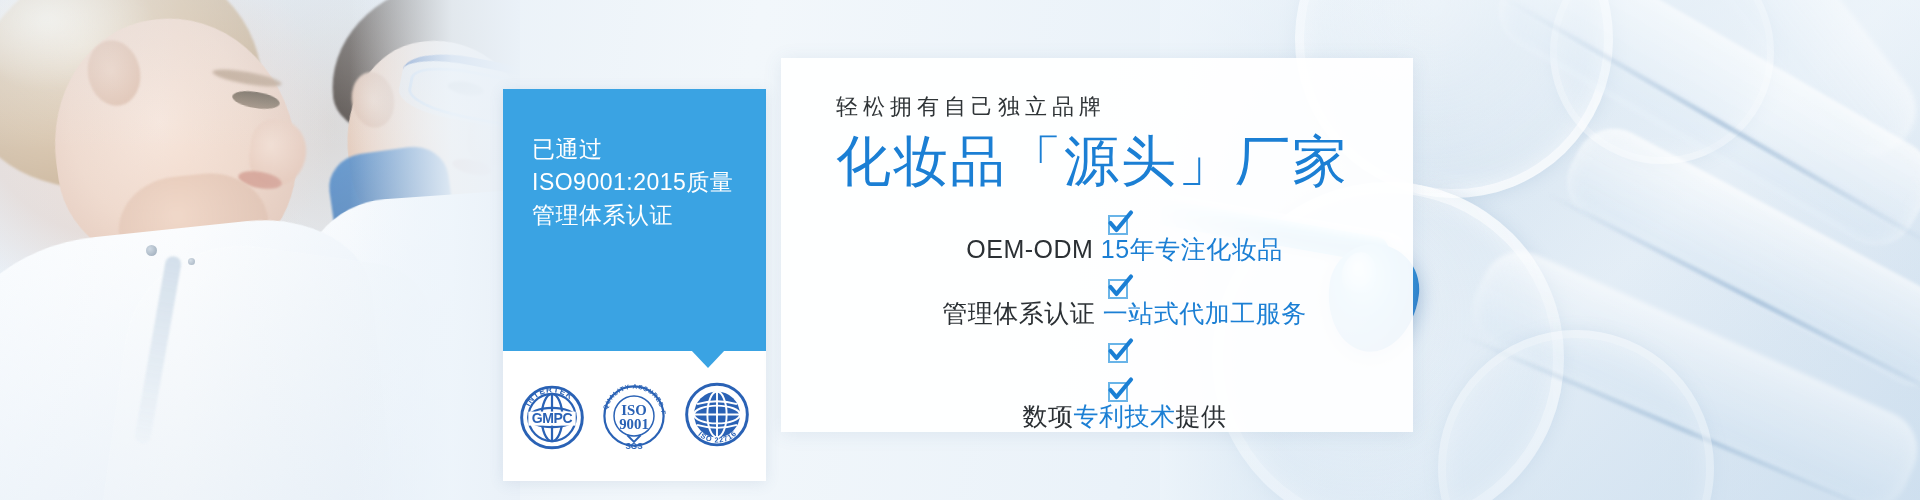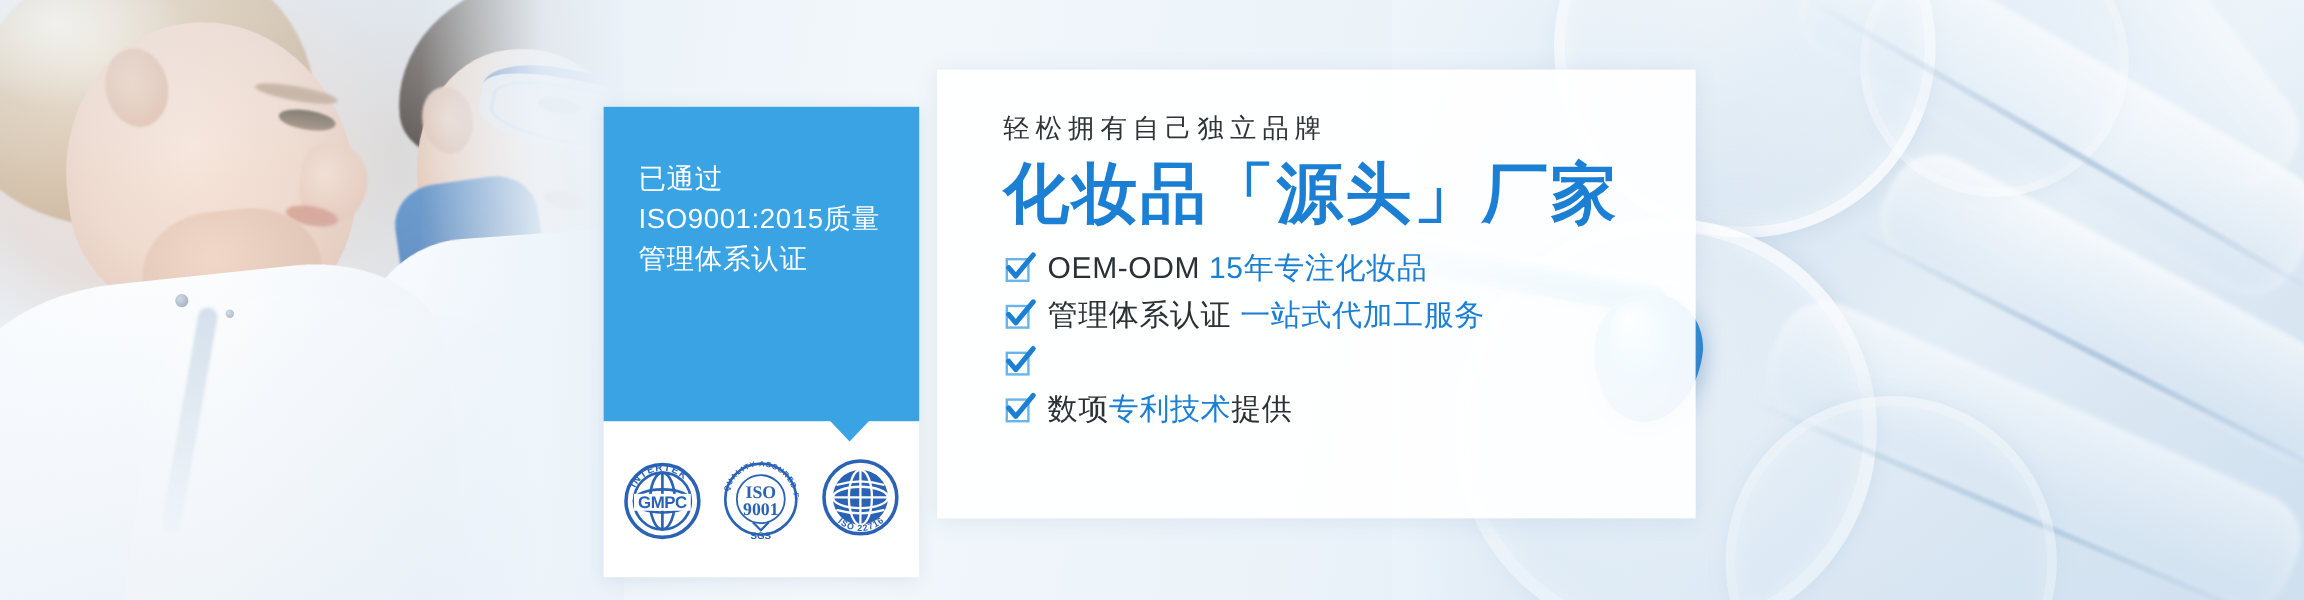--- a/index.html
+++ b/index.html
@@ -127,23 +127,23 @@
      border-left:17px solid transparent;border-right:17px solid transparent;border-top:18px solid #3aa3e3;}
   .logos{display:flex;align-items:center;justify-content:space-around;height:130px;padding:0 8px;box-sizing:border-box;}
   .logo{width:74px;height:74px;position:relative;}
   .lg-c{fill:none;stroke:#2a62b5;}
 
   
   .main-panel{position:absolute;left:781px;top:58px;width:632px;height:374px;
      background:rgba(255,255,255,.93);box-shadow:0 2px 18px rgba(70,110,150,.10);}
   .mp-inner{padding:38px 0 0 55px;}
   .subtitle{font-size:22px;color:#2f3437;letter-spacing:5px;line-height:1;margin:0 0 14px 0;white-space:nowrap;}
-  .headline{font-size:55px;color:#1b7fd4;font-weight:700;letter-spacing:2px;line-height:1.08;margin:0 0 20px 0;white-space:nowrap;}
+  .headline{font-size:55px;color:#1b7fd4;font-weight:400;letter-spacing:2px;line-height:1.08;margin:0 0 20px 0;white-space:nowrap;}
   .bullets{margin:0;padding:0;list-style:none;}
-  .bullet{display:flex;align-items:center;margin-bottom:13px;white-space:nowrap;}
+  .bullet{display:flex;align-items:center;margin-bottom:13px;white-space:nowrap;flex-direction:column;}
   .chk{width:26px;height:26px;position:relative;flex:0 0 26px;margin-right:11px;}
   .chk-box{position:absolute;left:2px;top:4px;width:20px;height:20px;border:2px solid #69b4e8;box-sizing:border-box;}
   .chk-tick{position:absolute;left:0;top:-2px;width:28px;height:28px;}
   .bl-text{font-size:25px;line-height:1;color:#2b3034;letter-spacing:.5px;}
   .hl{color:#1b7fd4;}
 </style>
 </head>
 <body>
 
 <div id="banner">

